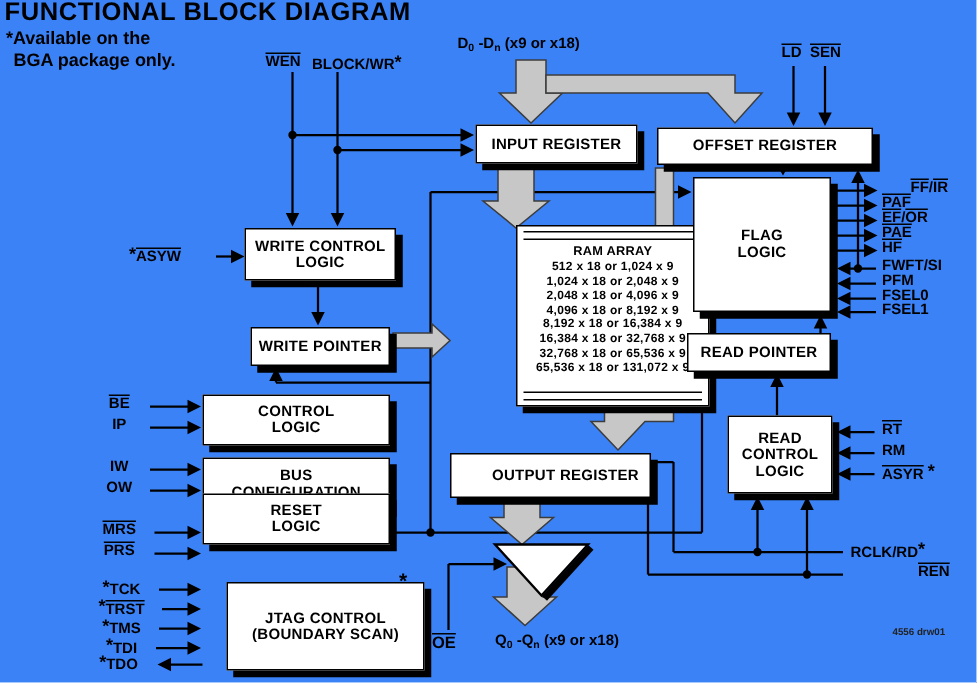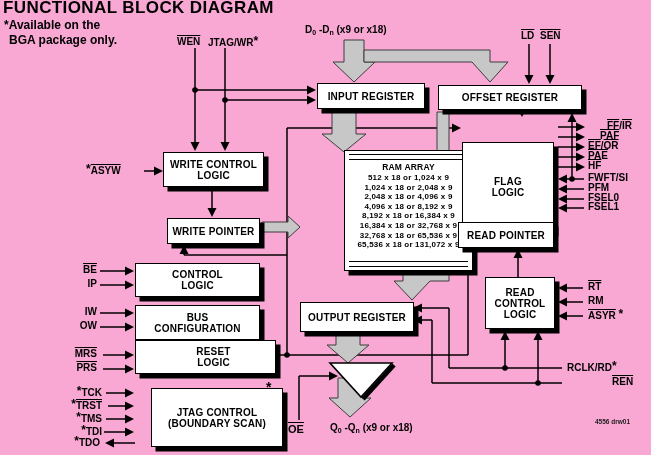--- a/index.html
+++ b/index.html
@@ -1,25 +1,25 @@
 <!DOCTYPE html>
 <html><head>
 <meta charset="utf-8">
 <style>
   html,body{margin:0;padding:0;background:#fff;}
-  #canvas{position:relative;width:651px;height:455px;background:#f9a8d4;overflow:hidden;
+  #canvas{position:relative;width:651px;height:455px;background:#3b82f6;overflow:hidden;
           font-family:"Liberation Sans",sans-serif;color:#000;}
   .wires{position:absolute;left:0;top:0;}
   .box{position:absolute;background:#fff;border:1.6px solid #000;
        box-shadow:4.5px 4.5px 0 #000;display:flex;flex-direction:column;
        align-items:center;justify-content:center;text-align:center;
        font-weight:bold;font-size:10px;line-height:11px;letter-spacing:.2px;}
   .box span{display:block;white-space:nowrap;}
   .lbl{position:absolute;font-weight:bold;font-size:10px;white-space:nowrap;line-height:12px;}
-  .rlab{text-align:right;}
+  .rlab{text-align:center;}
   .ov{text-decoration:overline;}
   .star{font-size:12px;line-height:10px;vertical-align:1px;}
   sub{font-size:7px;vertical-align:-2px;}
   #title{position:absolute;left:3px;top:-2px;font-size:17px;font-weight:bold;letter-spacing:.4px;}
   #note{position:absolute;left:4px;top:18px;font-size:12px;font-weight:bold;line-height:15px;}
   #note .l2{padding-left:5px;}
   #drw{position:absolute;left:595px;top:418px;font-size:6.5px;font-weight:bold;color:#222;}
   #jtag-star{position:absolute;left:266px;top:379px;font-size:14px;font-weight:bold;}
   .ram{justify-content:flex-start;padding:2px 0;}
   .ram-strip{width:calc(100% - 8px);height:4px;border-top:1.3px solid #000;
@@ -189,21 +189,21 @@
     <div class="ram-row">1,024 x 18 or 2,048 x 9</div>
     <div class="ram-row">2,048 x 18 or 4,096 x 9</div>
     <div class="ram-row">4,096 x 18 or 8,192 x 9</div>
     <div class="ram-row">8,192 x 18 or 16,384 x 9</div>
     <div class="ram-row">16,384 x 18 or 32,768 x 9</div>
     <div class="ram-row">32,768 x 18 or 65,536 x 9</div>
     <div class="ram-row">65,536 x 18 or 131,072 x 9</div>
     <div class="ram-strip ram-strip-b"></div>
   </div>
 
-  <div class="box" style="left:462px;top:118px;width:90px;height:88px;margin-top:24px;">
+  <div class="box" style="left:462px;top:118px;width:90px;height:88px;">
     <span>FLAG</span>
     <span>LOGIC</span>
   </div>
 
   <div class="box" style="left:458px;top:222px;width:94px;height:24px;">
     <span>READ POINTER</span>
   </div>
 
   <div class="box" style="left:485px;top:277px;width:68px;height:50px;">
     <span>READ</span>
@@ -214,40 +214,40 @@
   <div class="box" style="left:135px;top:263px;width:123px;height:32px;">
     <span>CONTROL</span>
     <span>LOGIC</span>
   </div>
 
   <div class="box" style="left:135px;top:305px;width:123px;height:33px;">
     <span>BUS</span>
     <span>CONFIGURATION</span>
   </div>
 
-  <div class="box" style="left:135px;top:340px;width:123px;height:32px;padding-left:16px;">
+  <div class="box" style="left:135px;top:329px;width:123px;height:32px;">
     <span>RESET</span>
     <span>LOGIC</span>
   </div>
 
   <div class="box" style="left:151px;top:388px;width:130px;height:57px;align-items:center;">
     <span>JTAG CONTROL</span>
     <span>(BOUNDARY SCAN)</span>
   </div>
   <div id="jtag-star">*</div>
 
-  <div class="box" style="left:300px;top:302px;width:112px;height:28px;">
+  <div class="box" style="left:300px;top:302px;width:112px;height:28px;padding-left:20px;">
     <span>OUTPUT REGISTER</span>
   </div>
 
   <div class="lbl" style="left:177px;top:36px;">
     <span class="ov">WEN</span>
   </div>
   <div class="lbl" style="left:208px;top:36px;">
-    <span>JTAG/WR</span><span class="star">*</span>
+    <span>BLOCK/WR</span><span class="star">*</span>
   </div>
   <div class="lbl" style="left:305px;top:24px;">
     <span>D</span><sub>0</sub><span> -D</span><sub>n</sub><span> (x9 or x18)</span>
   </div>
   <div class="lbl" style="left:521px;top:30px;">
     <span class="ov">LD</span>
   </div>
   <div class="lbl" style="left:540px;top:30px;">
     <span class="ov">SEN</span>
   </div>
@@ -285,21 +285,21 @@
   <div class="lbl rlab" style="left:60px;top:425px;width:42px;">
     <span class="star">*</span><span>TDI</span>
   </div>
   <div class="lbl rlab" style="left:58px;top:436px;width:42px;">
     <span class="star">*</span><span>TDO</span>
   </div>
 
   <div class="lbl" style="left:588px;top:120px;padding-left:19px;">
     <span class="ov">FF</span><span>/</span><span class="ov">IR</span>
   </div>
-  <div class="lbl" style="left:588px;top:130px;margin-left:12px;">
+  <div class="lbl" style="left:588px;top:130px;">
     <span class="ov">PAF</span>
   </div>
   <div class="lbl" style="left:588px;top:140px;">
     <span class="ov">EF</span><span>/</span><span class="ov">OR</span>
   </div>
   <div class="lbl" style="left:588px;top:150px;">
     <span class="ov">PAE</span>
   </div>
   <div class="lbl" style="left:588px;top:160px;">
     <span class="ov">HF</span>

